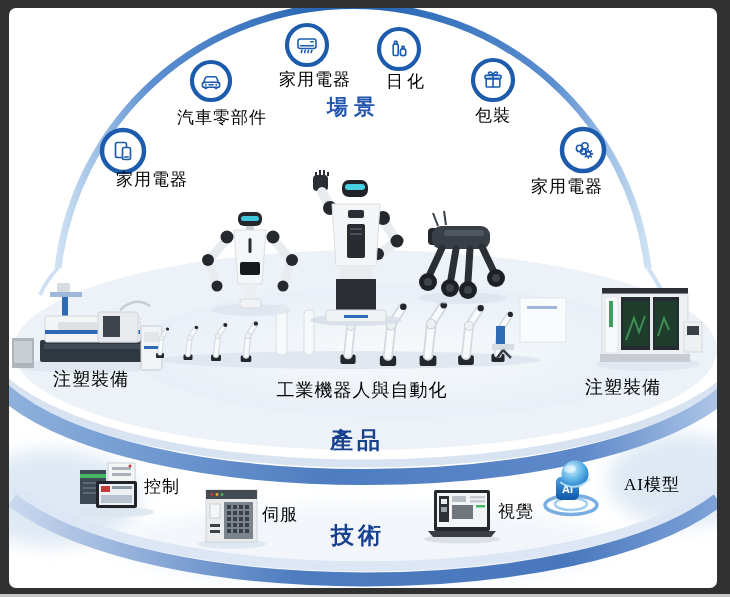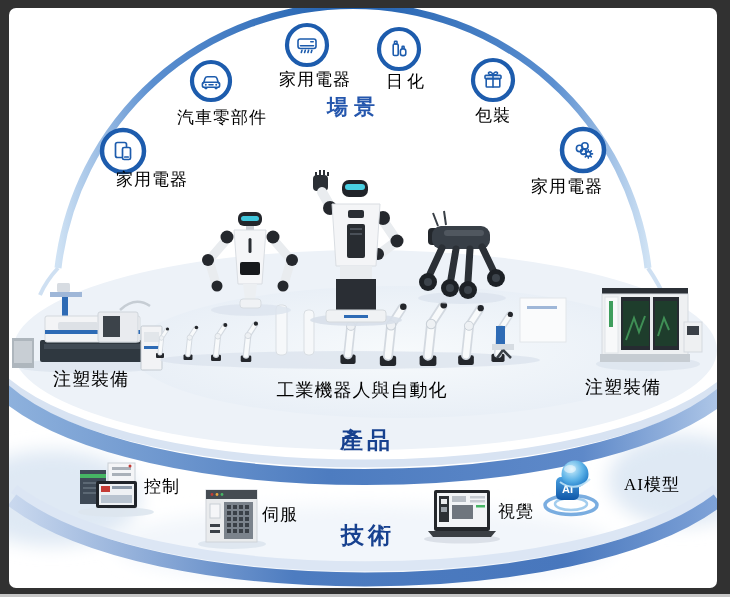--- a/index.html
+++ b/index.html
@@ -3,21 +3,21 @@
 <meta charset="utf-8">
 <style>
   html,body{margin:0;padding:0;background:#e8e8e8;}
   .frame{position:relative;width:730px;height:597px;background:#313131;overflow:hidden;}
   .canvas{position:absolute;left:9px;top:8px;width:708px;height:580px;background:#ffffff;border-radius:7px;overflow:hidden;}
   .bottom-strip{position:absolute;left:0;right:0;bottom:0;height:3px;background:#c6c6c6;}
   svg.scene{position:absolute;left:0;top:0;}
   .lbl{position:absolute;transform:translate(-50%,-50%);font-family:"Liberation Serif",serif;
        color:#000000;font-size:17px;line-height:1;white-space:nowrap;letter-spacing:1px;}
   .lbl.prod{font-size:18px;}
-  .lbl.big{font-weight:bold;color:#17418f;font-size:23px;letter-spacing:4px;margin-left:10px;}
+  .lbl.big{font-weight:bold;color:#17418f;font-size:23px;letter-spacing:4px;}
   .lbl.scenetitle{font-weight:bold;color:#2456ad;font-size:21px;letter-spacing:6px;}
   .lbl.spread{letter-spacing:4px;text-align:center;}
 </style>
 </head>
 <body>
 
 <div class="frame">
  <div class="canvas">
 
   <svg class="scene" width="708" height="580" viewBox="9 8 708 580">

